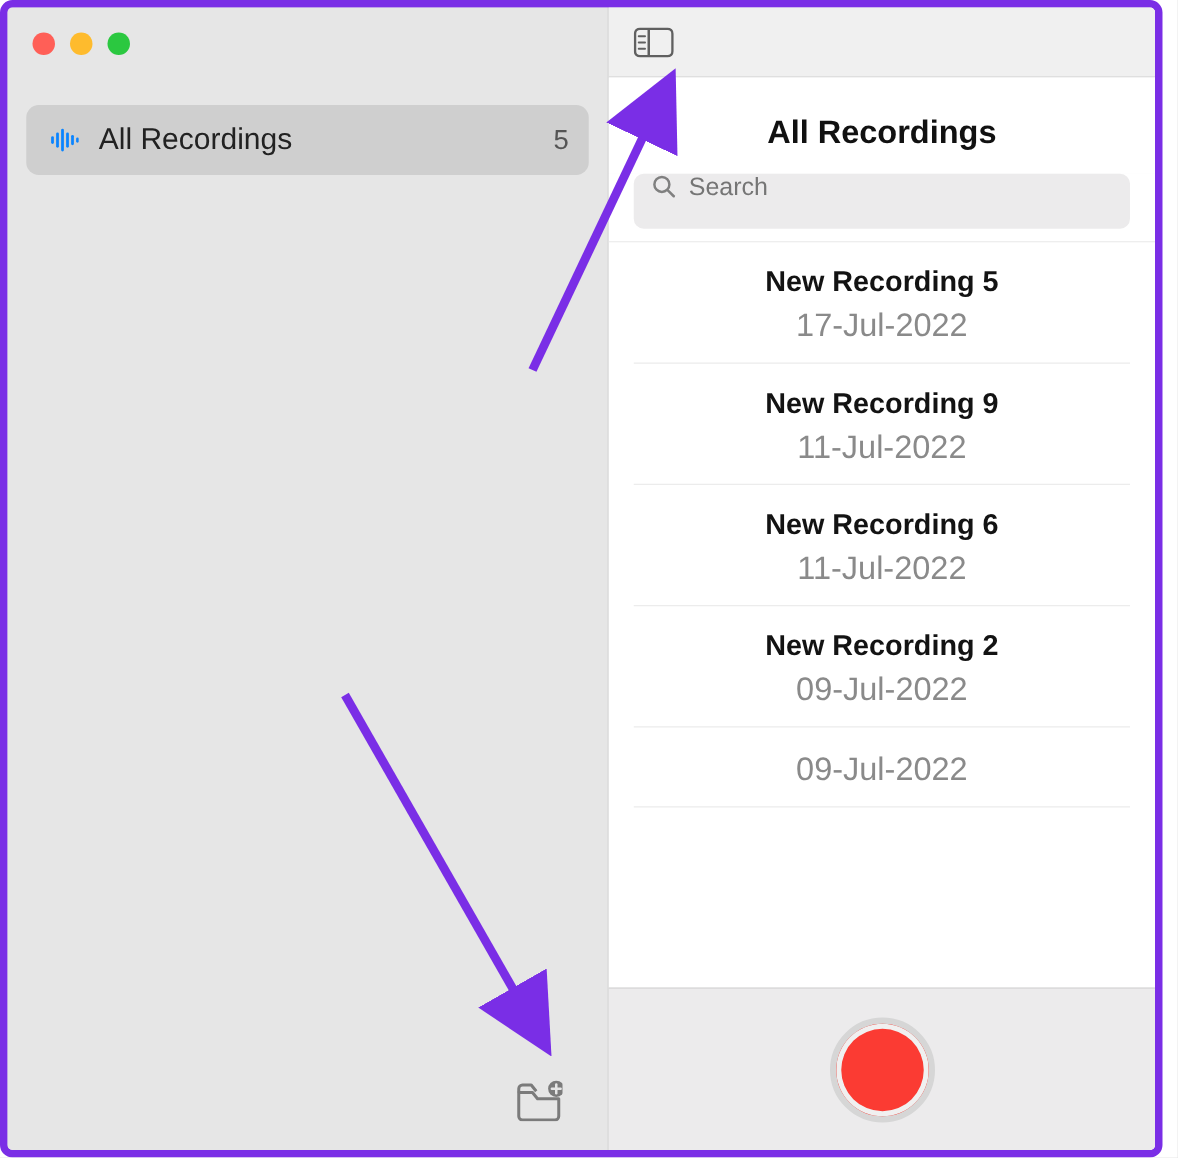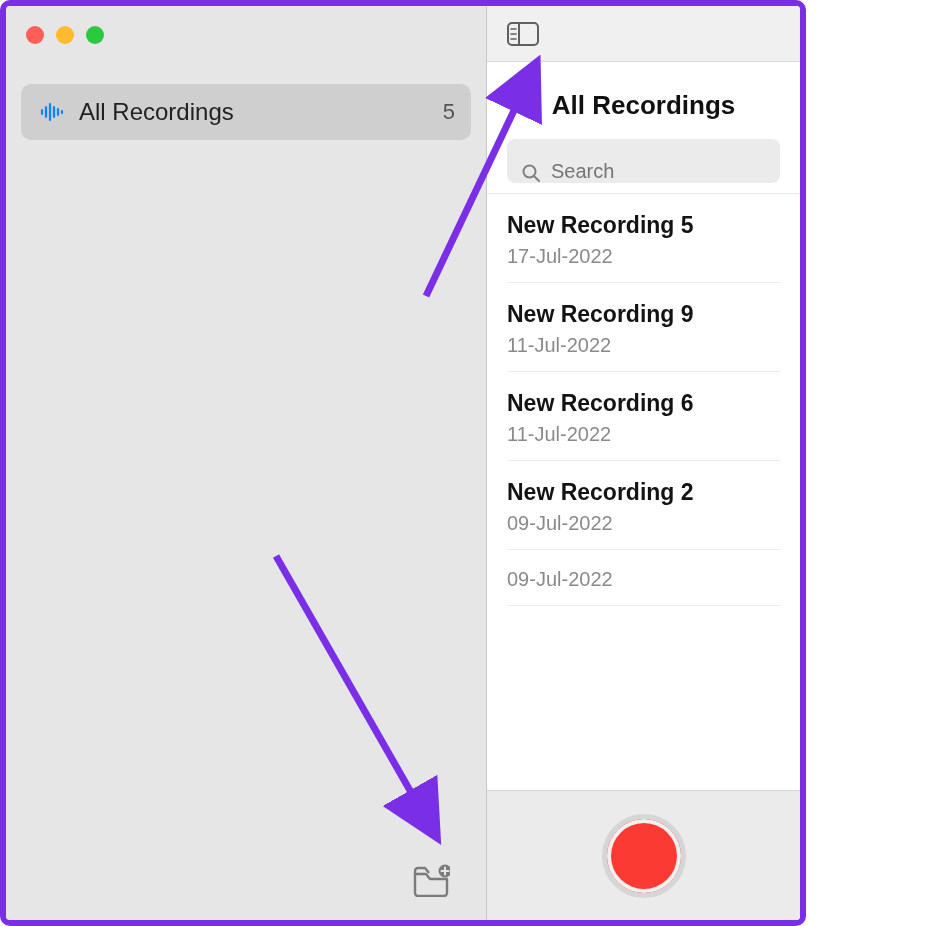--- a/index.html
+++ b/index.html
@@ -1,19 +1,19 @@
 <!DOCTYPE html>
 <html><head>
 <meta charset="utf-8">
 <style>
   * { box-sizing: border-box; margin: 0; padding: 0; }
   html, body { width: 942px; height: 926px; font-family: -apple-system, "Helvetica Neue", Arial, sans-serif; }
 
   .frame {
-    width: 806px; height: 926px;
+    width: 930px; height: 926px;
     border: 6px solid #7a2ee6;
     border-radius: 10px;
     position: relative;
     background: #e6e6e6;
     overflow: hidden;
   }
   .inner {
     position: absolute;
     top: 0; left: 0; right: 0; bottom: 0;
     display: flex;
@@ -99,40 +99,41 @@
   }
   .search-wrap {
     padding: 0 20px 10px 20px;
     background: #fff;
     border-bottom: 1px solid #e9e9e9;
   }
   .search {
     background: #ecebec;
     border-radius: 8px;
     height: 44px;
-    display: flex; align-items: flex-end;
+    display: flex; align-items: flex-start;
     padding: 0 14px; gap: 10px;
   }
   .search input {
     border: none; background: transparent; outline: none;
     font-size: 20px; color: #7d7d7d; width: 100%;
   }
   .search .mag { color: #808080; display:flex; }
 
   .rec-list {
     flex: 1; overflow: auto; background: #fff;
     padding: 0 20px;
   }
   .rec-item {
     padding: 18px 0 14px 0;
     border-bottom: 1px solid #ececec;
     cursor: default;
+    text-align: center;
   }
   .rec-title { font-size: 23px; font-weight: 700; color: #131313; margin-bottom: 6px; }
-  .rec-date { font-size: 20px; color: #8a8a8a; }
+  .rec-date { font-size: 26px; color: #8a8a8a; }
 
   .main-footer {
     height: 130px;
     background: #ecebec;
     border-top: 1px solid #d6d6d6;
     display: flex; align-items: center; justify-content: center;
   }
   .record-btn {
     width: 84px; height: 84px;
     border-radius: 50%;

